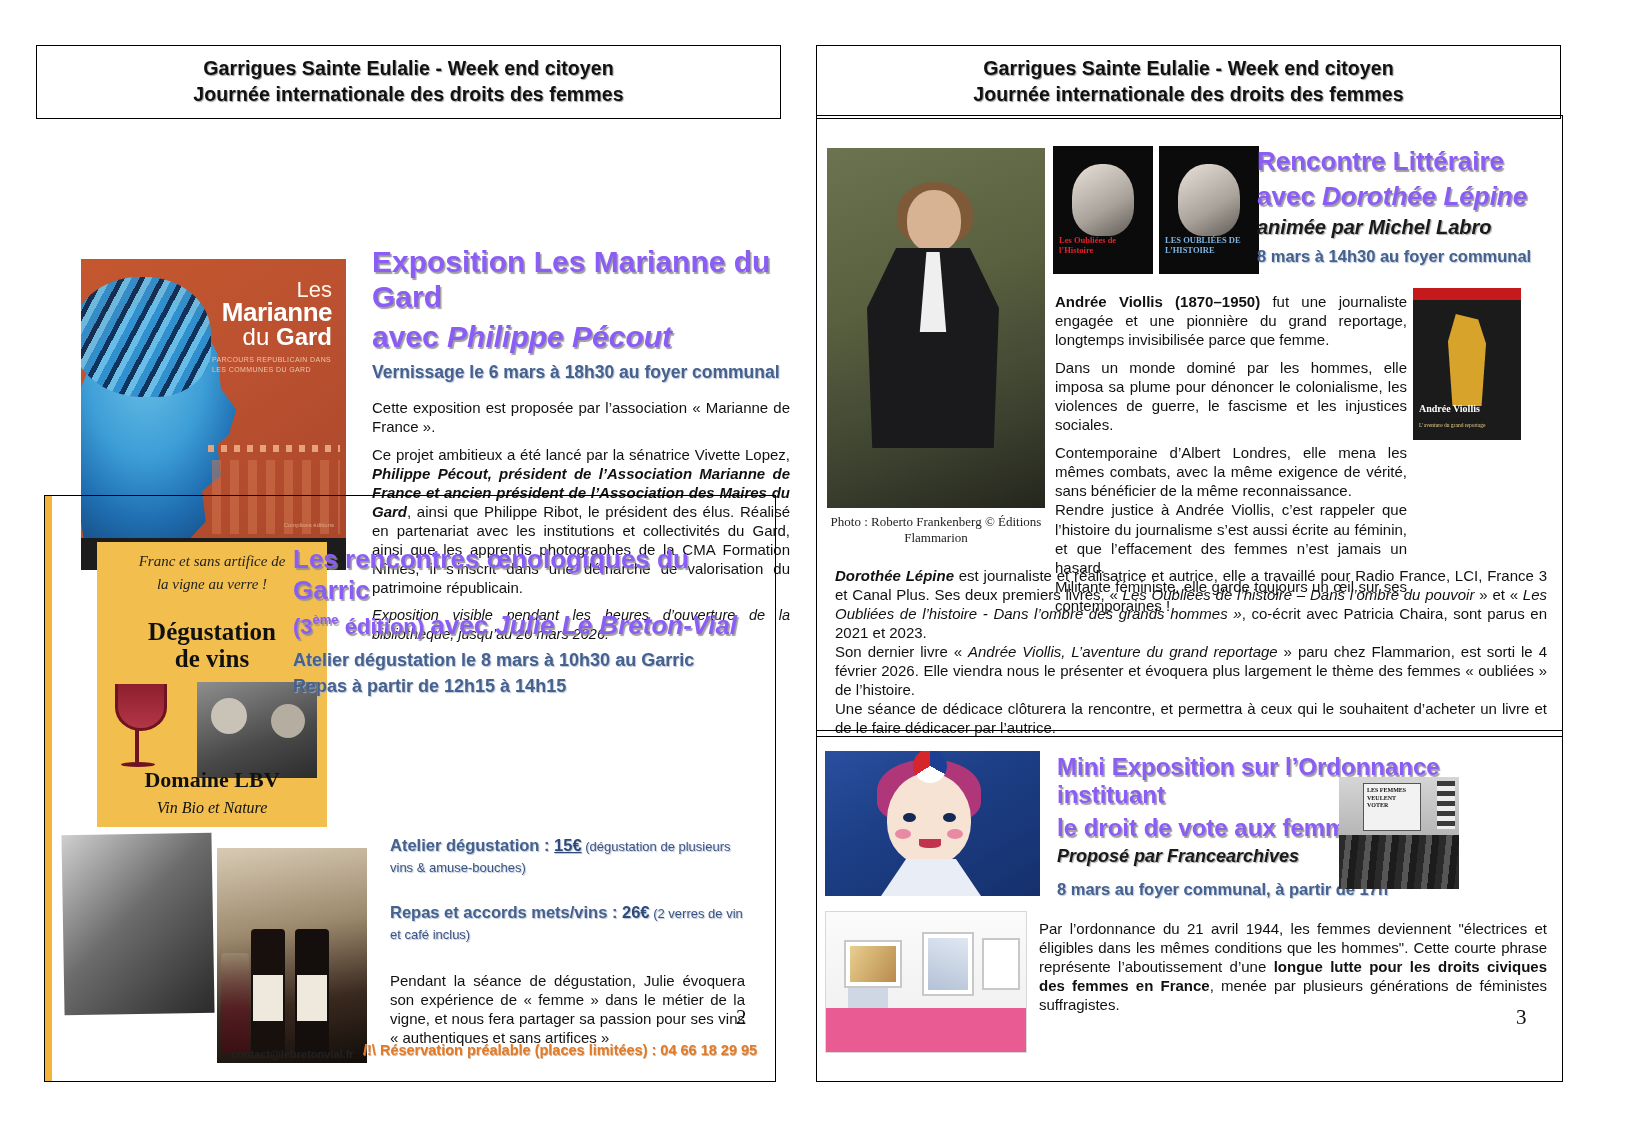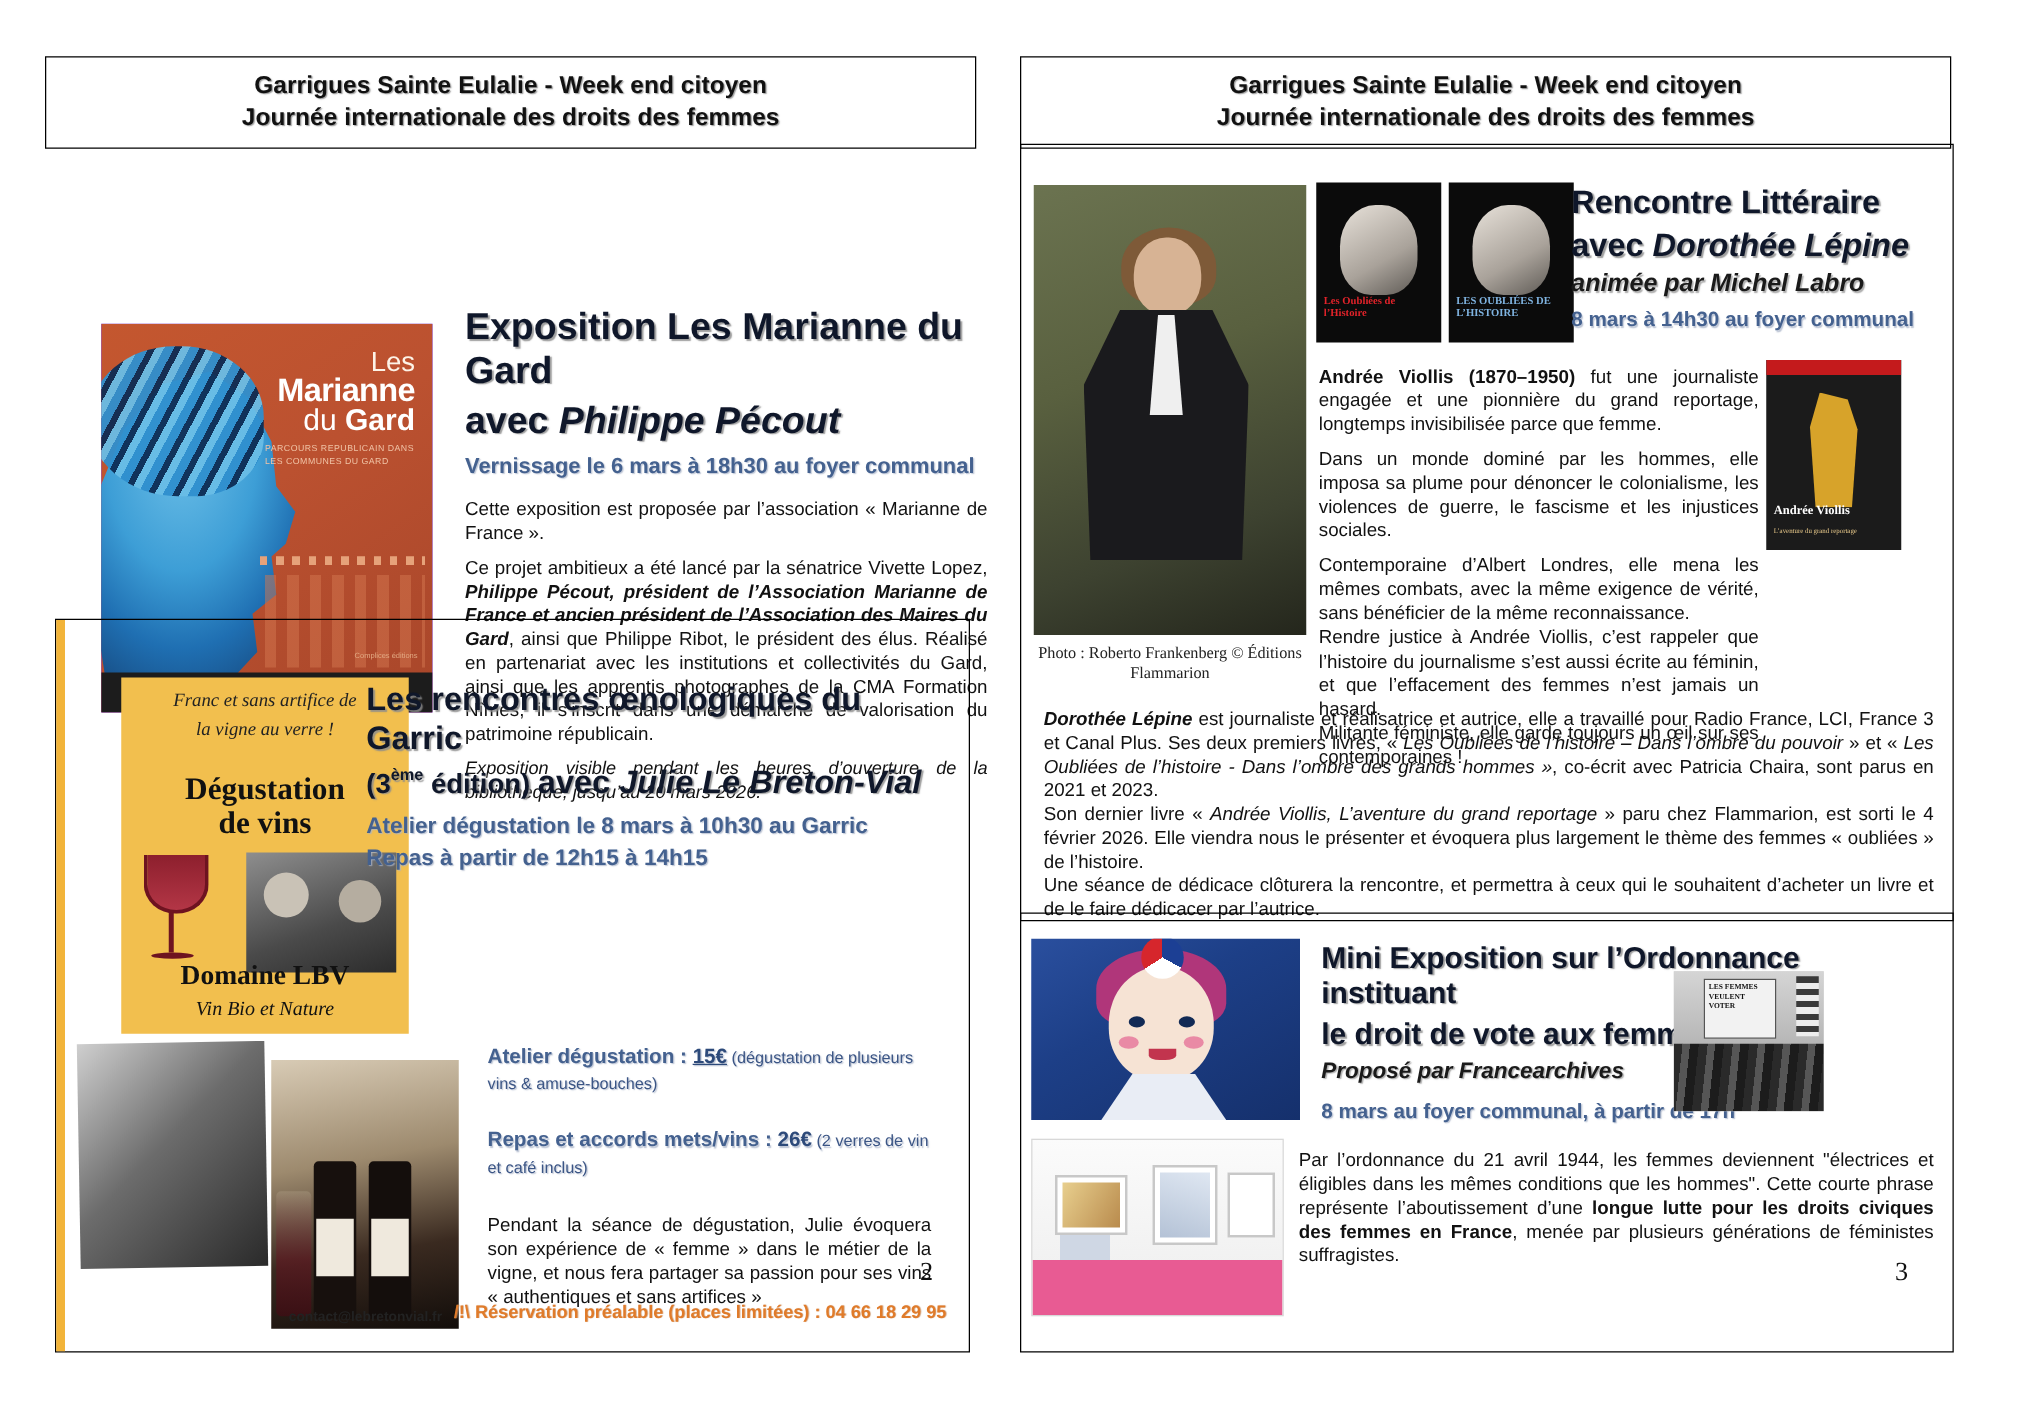--- a/index.html
+++ b/index.html
@@ -14,21 +14,21 @@
   .banner-line{font-weight:bold;font-size:19.5px;color:#111;line-height:1.35;
     text-shadow:1px 1px 1px rgba(120,120,120,.75);letter-spacing:.1px;}
   .box-left1{position:absolute;left:0;top:75px;width:745px;height:400px;border:none;}
   .box-left2{position:absolute;left:8px;top:450px;width:730px;height:585px;border:1px solid #000;}
   .box-right1{position:absolute;left:0;top:70px;width:745px;height:620px;border:1px solid #000;}
   .box-right2{position:absolute;left:0;top:685px;width:745px;height:350px;border:1px solid #000;}
 
   .inner{position:relative;width:100%;height:100%;}
 
   
-  .h-title{font-size:30px;font-weight:600;color:#0f172a;line-height:1.18;
+  .h-title{font-size:30px;font-weight:600;color:#8b5cf6;line-height:1.18;
     text-shadow:1.5px 1.5px 1px rgba(140,140,140,.85);}
   .h-title.small{font-size:26px;}
   .h-title.smaller{font-size:24px;}
   .h-ital{font-style:italic;font-weight:700;}
   .h-ital2{font-style:italic;font-weight:600;}
   .h-sub{font-size:17.5px;font-weight:700;color:#44618f;line-height:1.3;
     text-shadow:1px 1px 1px rgba(170,180,200,.8);}
   .h-sub.sm{font-size:16px;}
   .h-italsub{font-size:20px;font-style:italic;font-weight:600;color:#1a1a1a;
     text-shadow:1.2px 1.2px 1px rgba(150,150,150,.8);}
@@ -36,21 +36,21 @@
   p.body{font-size:15px;color:#111;line-height:1.27;margin:0 0 9px 0;text-align:justify;
     font-family:"Liberation Sans",sans-serif;}
   p.body.last{margin-bottom:0;}
   .bi{font-weight:bold;font-style:italic;}
   .b{font-weight:bold;}
   .i{font-style:italic;margin-top:20px;}
 
   .small-note{font-size:14.5px;font-style:italic;color:#111;line-height:1.27;text-align:justify;}
 
   
-  .img{position:absolute;overflow:hidden;background:#6d28d9;}
+  .img{position:absolute;overflow:hidden;background:#14532d;}
 
   .poster-marianne{left:45px;top:139px;width:265px;height:311px;}
   .pm-bg{position:absolute;inset:0;background:linear-gradient(145deg,#c4572f 0%,#bb5130 45%,#a8462a 100%);}
   .pm-bust{position:absolute;left:-12px;bottom:28px;width:190px;height:255px;
     background:radial-gradient(ellipse at 40% 28%,#6ec0e8 0%,#3d9ed6 38%,#1f6fb2 62%,#11305c 100%);
     clip-path:polygon(8% 100%,0% 62%,6% 40%,16% 22%,32% 8%,52% 4%,68% 12%,78% 26%,80% 40%,
       88% 48%,84% 58%,78% 62%,80% 74%,70% 80%,72% 92%,62% 100%);}
   .pm-hair{position:absolute;left:-10px;top:18px;width:140px;height:120px;
     background:repeating-linear-gradient(118deg,#2f8fce 0 7px,#0d2c54 7px 12px,#69bde6 12px 18px);
     border-radius:50% 48% 40% 52%;opacity:.95;}

